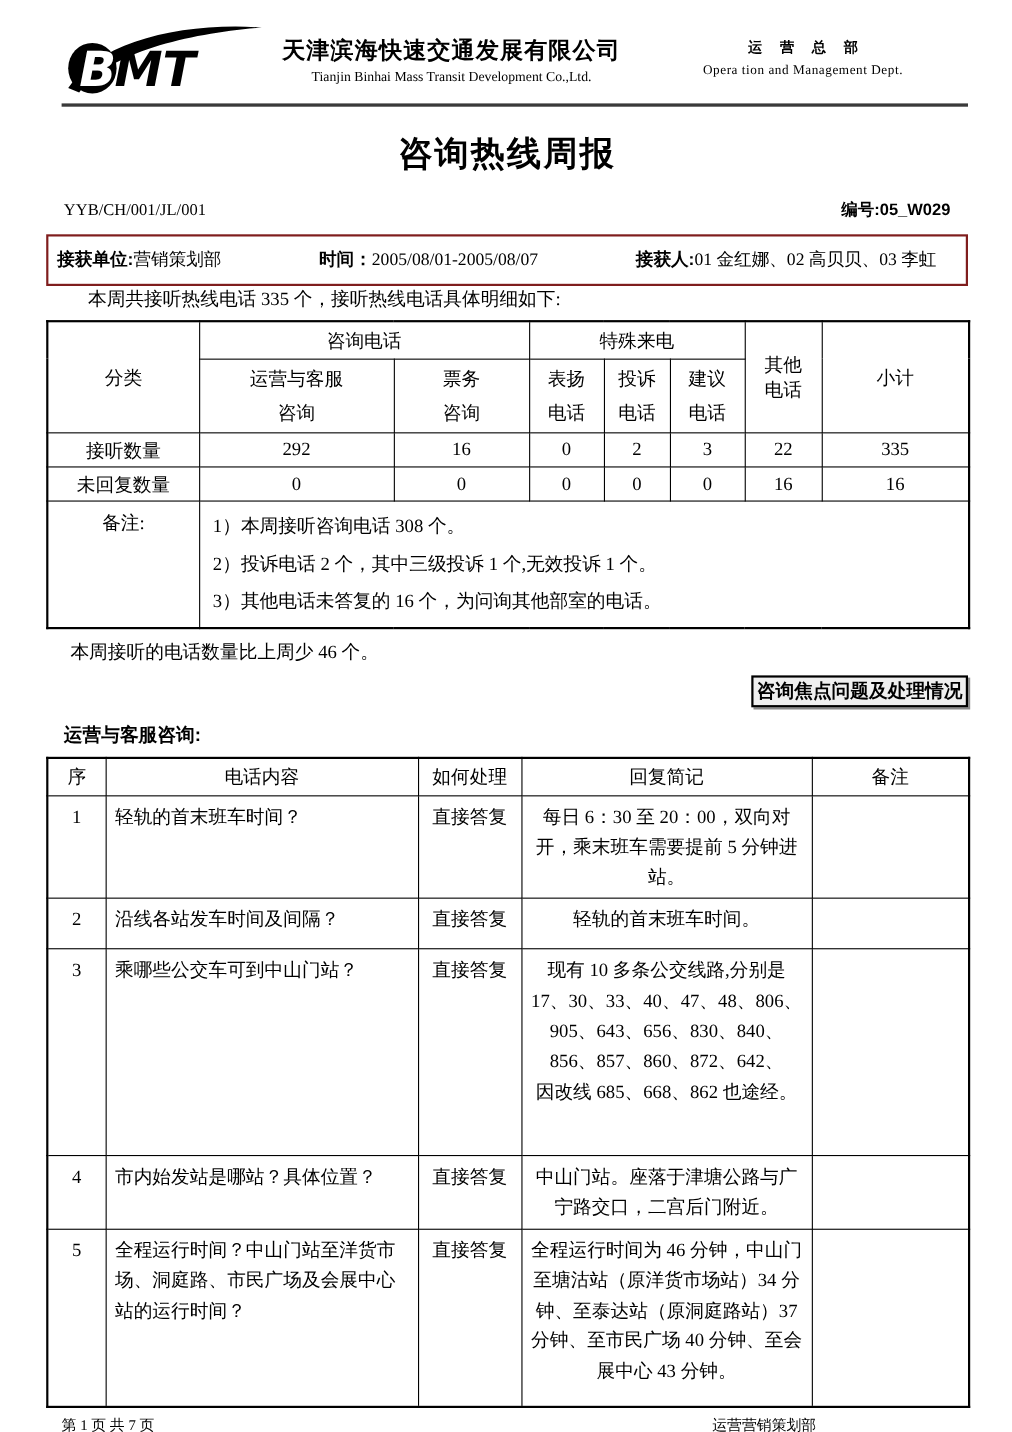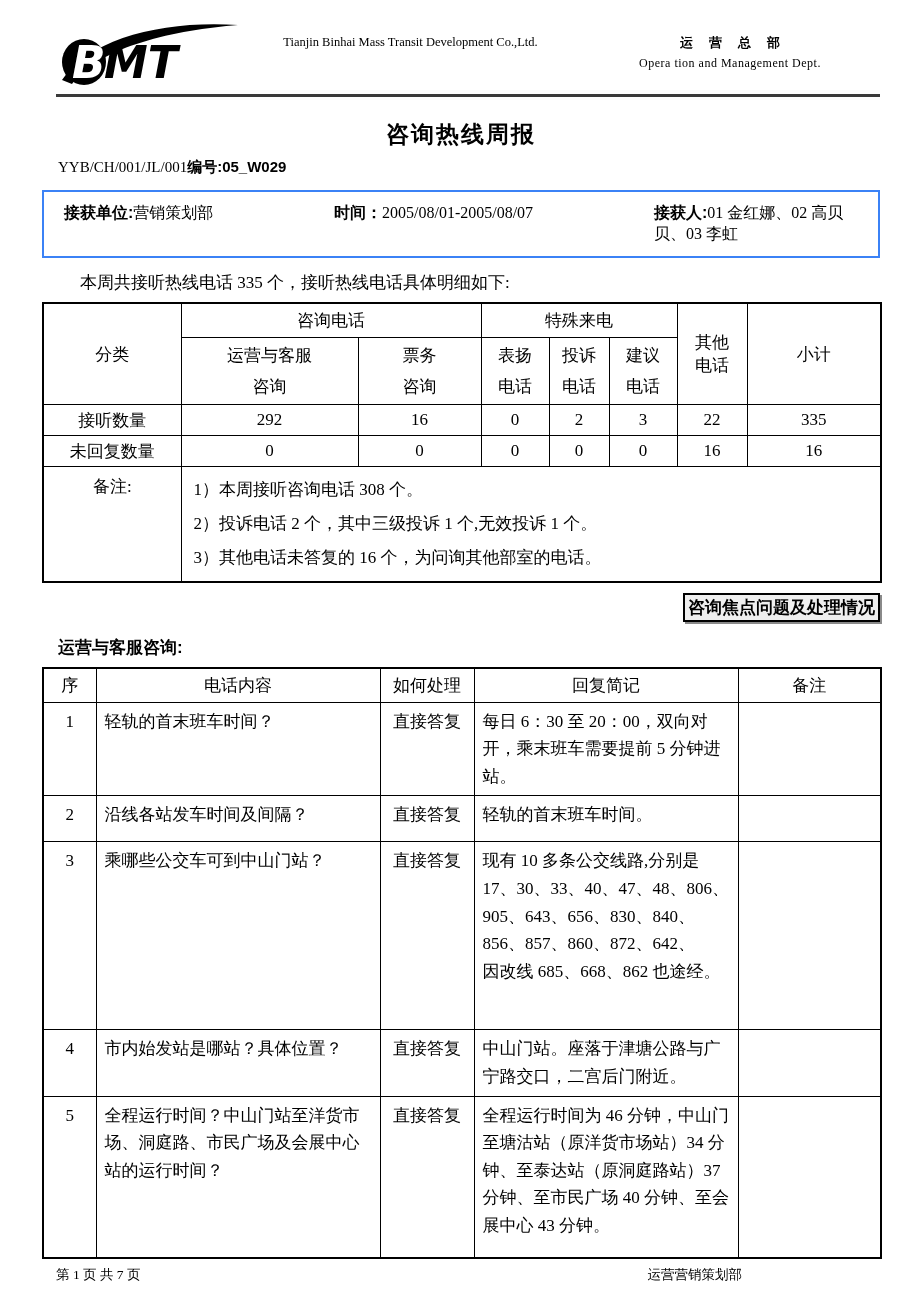--- a/index.html
+++ b/index.html
@@ -16,34 +16,34 @@
   .hdr-logo { width: 185px; height: 70px; flex: 0 0 185px; }
   .hdr-center { flex: 1; text-align: center; padding-top: 12px; }
   .company-cn { font-family: "Liberation Sans", "DejaVu Sans", sans-serif; font-weight: bold; font-size: 21px; letter-spacing: 1px; }
   .company-en { font-size: 12.5px; margin-top: 3px; }
   .hdr-right { flex: 0 0 300px; text-align: center; padding-top: 14px; }
   .dept-cn { font-family: "Liberation Sans", "DejaVu Sans", sans-serif; font-weight: bold; font-size: 13px; letter-spacing: 16px; text-indent: 16px; }
   .dept-en { font-size: 12px; margin-top: 4px; letter-spacing: 0.5px; }
   .hdr-rule { border-bottom: 3px solid #3a3a3a; margin-left: 14px; margin-top: 4px; }
 
   
-  .doc-title { text-align: center; margin-top: 22px; font-family: "Liberation Sans", "DejaVu Sans", sans-serif; font-weight: 600; font-size: 23px; letter-spacing: 2px; }
-  .doc-nums { display: flex; justify-content: flex-start; margin-top: 8px; padding: 0 16px 0 16px; align-items: baseline; }
+  .doc-title { text-align: center; margin-top: 22px; font-family: "Liberation Sans", "DejaVu Sans", sans-serif; font-weight: 600; font-size: 31px; letter-spacing: 2px; }
+  .doc-nums { display: flex; justify-content: space-between; margin-top: 20px; padding: 0 16px 0 16px; align-items: baseline; }
   .doc-ref { font-size: 15px; }
   .doc-no { font-family: "Liberation Sans", "DejaVu Sans", sans-serif; font-weight: bold; font-size: 15px; }
 
   
-  .info-box { margin-top: 13px; border: 2px solid #3b82f6; padding: 11px 20px; display: flex; font-size: 16px; align-items: baseline; gap: 32px; }
+  .info-box { margin-top: 13px; border: 2px solid #7f1d1d; padding: 11px 8px; display: flex; font-size: 16px; align-items: baseline; }
   .info-seg1 { flex: 0 0 238px; }
   .info-seg2 { flex: 0 0 288px; }
   .info-seg3 { flex: 1; }
   .lab { font-family: "Liberation Sans", "DejaVu Sans", sans-serif; font-weight: bold; }
 
   
-  .intro { margin-top: 13px; font-size: 17px; text-indent: 38px; }
+  .intro { font-size: 17px; text-indent: 38px; }
   .after-note { margin-top: 9px; font-size: 17px; margin-left: 22px; }
 
   
   table { border-collapse: collapse; width: 100%; table-layout: fixed; }
   .tbl { margin-top: 8px; border: 2px solid #000; font-size: 17px; }
   .tbl th, .tbl td { border: 1px solid #000; font-weight: normal; text-align: center; padding: 2px 4px; }
   .pre { white-space: pre-line; }
   .t1-h1 { height: 34px; }
   .t1-h2 td, .t1-h2 th { height: 62px; line-height: 1.85; }
   .t1-data { height: 31px; }
@@ -52,21 +52,21 @@
 
   .focus-wrap { text-align: right; margin-top: 10px; }
   .focus-box { display: inline-block; border: 2px solid #000; box-shadow: 2px 2px 0 #8a8a8a; background: #efefef; padding: 1px 3px; font-family: "Liberation Sans", "DejaVu Sans", sans-serif; font-weight: bold; font-size: 17px; }
   .subsection { margin-top: 14px; margin-left: 16px; font-family: "Liberation Sans", "DejaVu Sans", sans-serif; font-weight: bold; font-size: 17px; }
 
   .qa th { height: 34px; }
   .qa td { vertical-align: top; line-height: 1.62; padding: 5px 8px; }
   .qa .c-no { text-align: center; }
   .qa .c-q { text-align: left; }
   .qa .c-h { text-align: center; }
-  .qa .c-r { text-align: left; white-space: pre-line; }
+  .qa .c-r { text-align: center; white-space: pre-line; }
   .qa-r1 { height: 86px; }
   .qa-r2 { height: 46px; }
   .qa-r3 { height: 188px; }
   .qa-r4 { height: 64px; }
   .qa-r5 { height: 162px; }
 
   
   .footer { display: flex; justify-content: space-between; padding: 7px 0 0 14px; font-size: 13.5px; }
   .footer-right { margin-right: 138px; }
 </style>
@@ -76,20 +76,21 @@
 <div class="page">
 
   <div class="hdr">
     <svg class="hdr-logo" viewBox="0 0 185 70">
       <path d="M6,60 C34,18 108,0 182,5 C120,10 44,26 16,64 Z" fill="#000"></path>
       <ellipse cx="28" cy="42" rx="22" ry="23" fill="#000"></ellipse>
       <text x="16" y="58" font-family="DejaVu Sans, sans-serif" font-style="italic" font-weight="bold" font-size="44" fill="#fff">B</text>
       <text x="48" y="58" font-family="DejaVu Sans, sans-serif" font-style="italic" font-weight="bold" font-size="44" fill="#000">MT</text>
     </svg>
     <div class="hdr-center">
+      <div class="company-cn">天津滨海快速交通发展有限公司</div>
       <div class="company-en">Tianjin Binhai Mass Transit Development Co.,Ltd.</div>
     </div>
     <div class="hdr-right">
       <div class="dept-cn">运营总部</div>
       <div class="dept-en">Opera tion and Management Dept.</div>
     </div>
   </div>
   <div class="hdr-rule"></div>
 
   <div class="doc-title">咨询热线周报</div>
@@ -169,20 +170,21 @@
       <td class="remark-label">备注:</td>
       <td colspan="7" class="remark-cell">
         <div>1）本周接听咨询电话 308 个。</div>
         <div>2）投诉电话 2 个，其中三级投诉 1 个,无效投诉 1 个。</div>
         <div>3）其他电话未答复的 16 个，为问询其他部室的电话。</div>
       </td>
     </tr>
   </tbody>
     </table>
 
+  <div class="after-note">本周接听的电话数量比上周少 46 个。</div>
 
   <div class="focus-wrap">
     <span class="focus-box">咨询焦点问题及处理情况</span>
   </div>
 
   <div class="subsection">运营与客服咨询:</div>
 
   <table class="tbl qa">
     <colgroup>
       <col style="width:53px">

